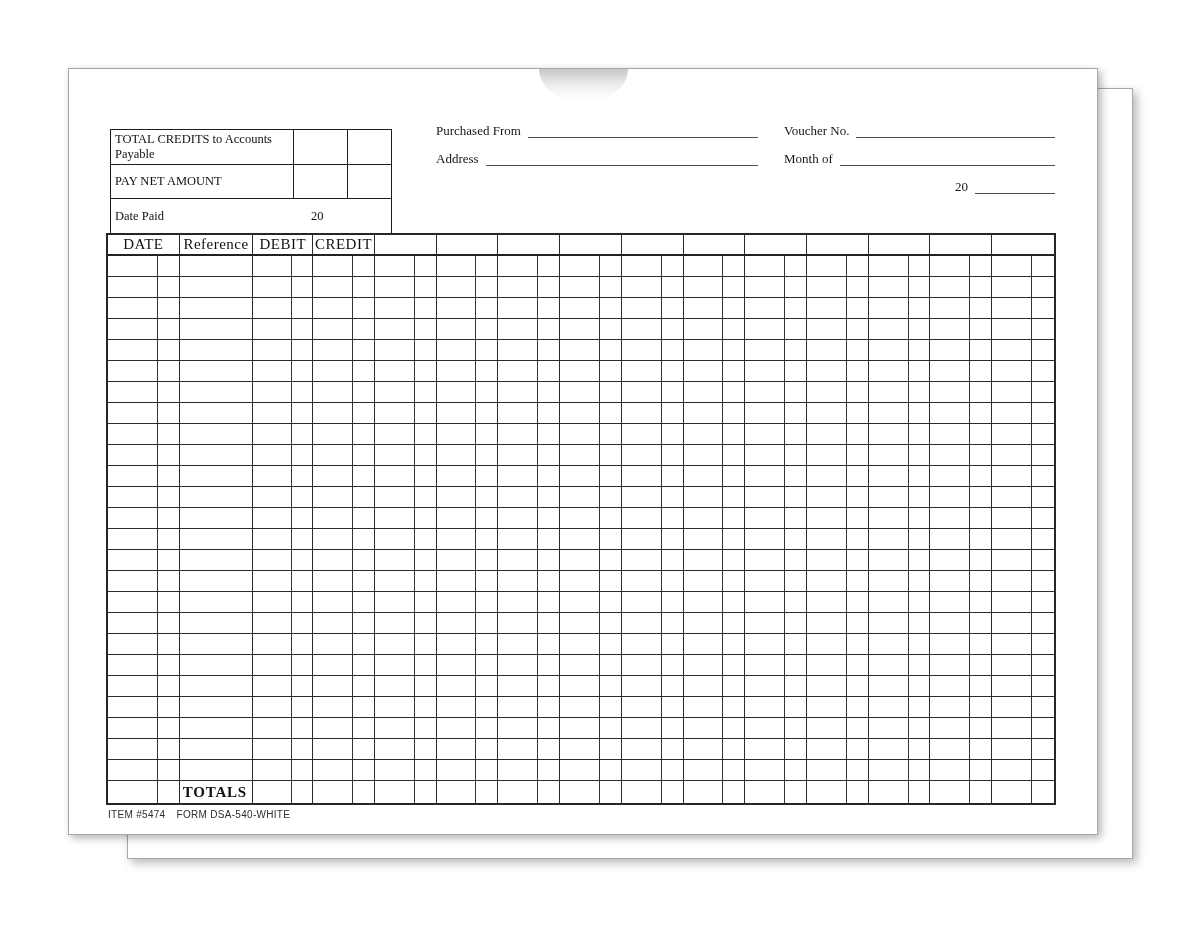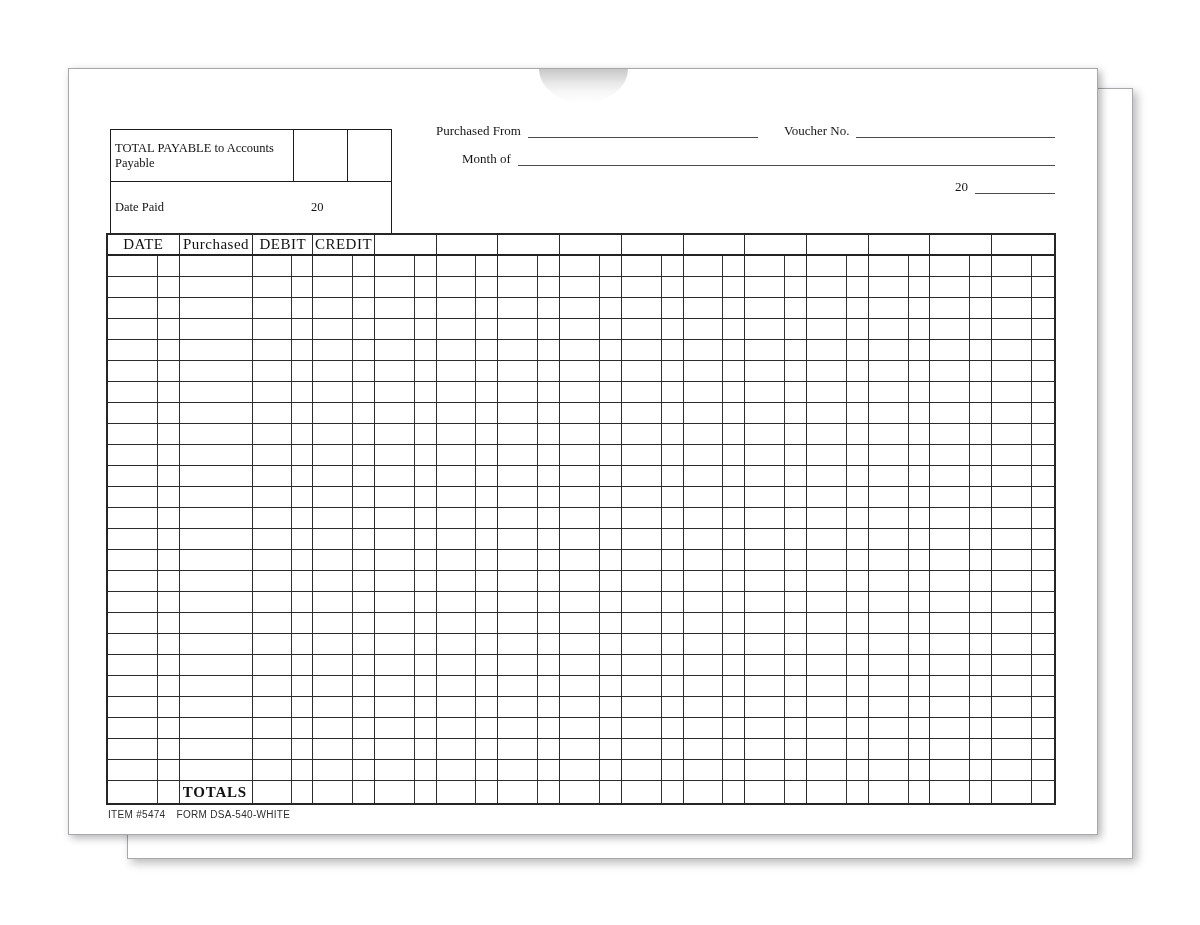--- a/index.html
+++ b/index.html
@@ -109,21 +109,28 @@
 
 <div class="back-sheet"></div>
 
 <div class="front-sheet">
 
   <div class="thumb-notch"></div>
 
   <div class="summary-box">
     <div class="sb-row">
       <div class="sb-label">
-          <span>TOTAL PAYABLE to Accounts Payable</span>
+          <span>TOTAL CREDITS to Accounts Payable</span>
+        </div>
+      <div class="sb-cell-a"></div>
+      <div class="sb-cell-b"></div>
+    </div>
+    <div class="sb-row">
+      <div class="sb-label">
+          <span>PAY NET AMOUNT</span>
         </div>
       <div class="sb-cell-a"></div>
       <div class="sb-cell-b"></div>
     </div>
     <div class="sb-row" style="position:relative">
       <div class="sb-label">
           <span>Date Paid</span>
         </div>
       <span class="sb-year">20</span>
     </div>
@@ -133,37 +140,41 @@
     <div class="fgroup-left">
       <span>Purchased From</span>
       <span class="fill-line"></span>
     </div>
     <div class="fgroup-right">
       <span>Voucher No.</span>
       <span class="fill-line"></span>
     </div>
   </div>
   <div class="frow frow-2">
+    <div class="fgroup-left">
+      <span>Address</span>
+      <span class="fill-line"></span>
+    </div>
     <div class="fgroup-right">
       <span>Month of</span>
       <span class="fill-line"></span>
     </div>
   </div>
   <div class="frow frow-3">
     <div class="fgroup-right end">
       <span>20</span>
       <span class="fill-line short"></span>
     </div>
   </div>
 
 
   <div class="ledger" id="ledger">
       <div class="trow thead">
         <div class="hcell" style="width: 72px;">DATE</div>
-        <div class="hcell" style="width: 74px;">Purchased</div>
+        <div class="hcell" style="width: 74px;">Reference</div>
         <div class="hcell" style="width: 60px;">DEBIT</div>
         <div class="hcell" style="width: 62px;">CREDIT</div>
         <div class="hcell" style="width: 62px;"></div>
         <div class="hcell" style="width: 62px;"></div>
         <div class="hcell" style="width: 62px;"></div>
         <div class="hcell" style="width: 62px;"></div>
         <div class="hcell" style="width: 62px;"></div>
         <div class="hcell" style="width: 62px;"></div>
         <div class="hcell" style="width: 62px;"></div>
         <div class="hcell" style="width: 62px;"></div>

